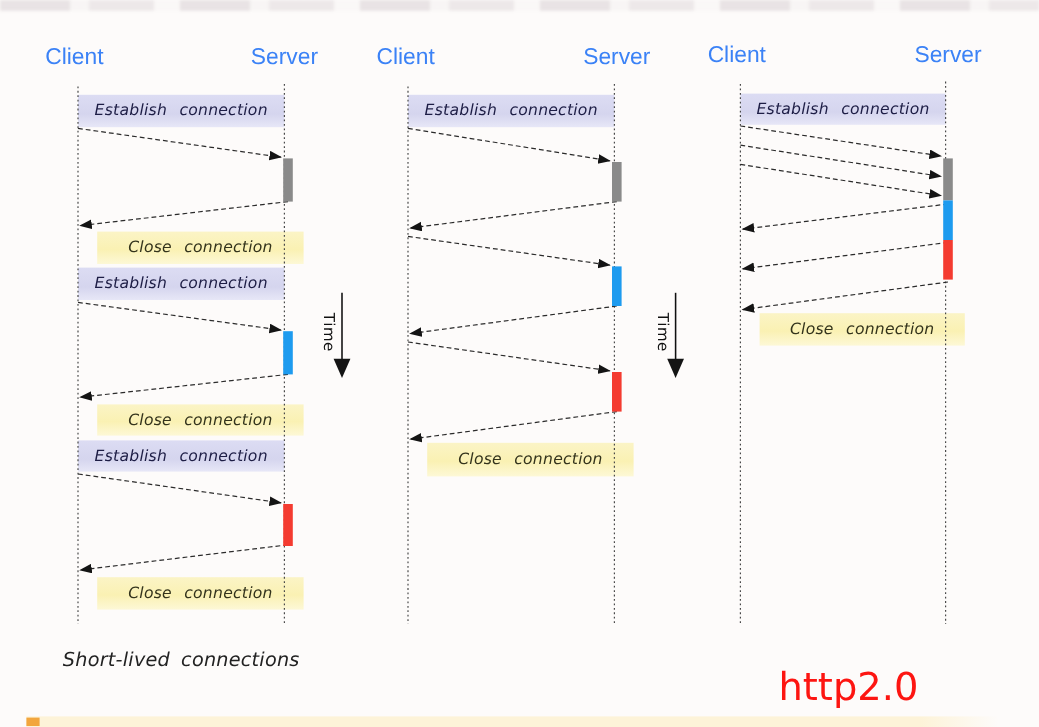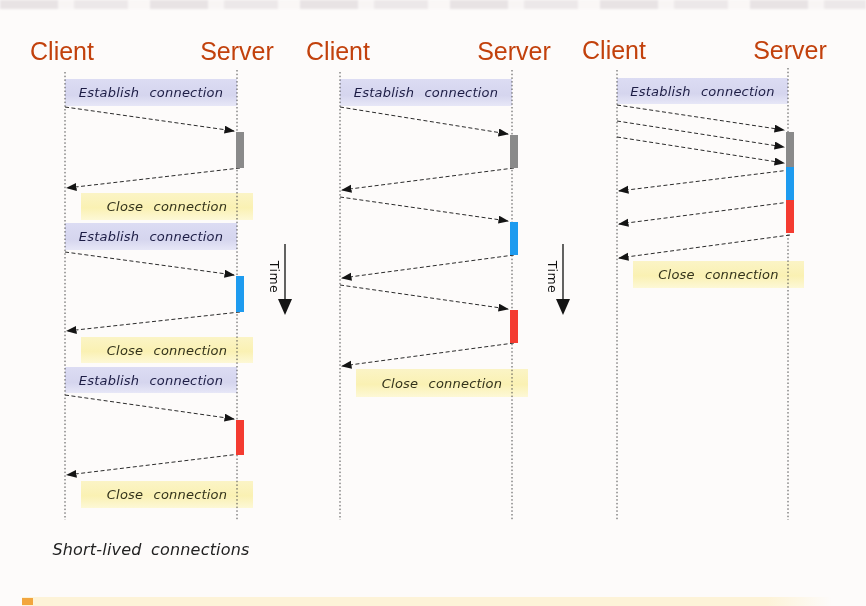--- a/index.html
+++ b/index.html
@@ -9,21 +9,21 @@
   }
   .top-smudge{
     position:absolute;left:0;top:0;width:866px;height:9px;
     background:repeating-linear-gradient(90deg,
       rgba(95,70,88,.13) 0 58px, rgba(95,70,88,.03) 58px 74px,
       rgba(95,70,88,.10) 74px 128px, rgba(95,70,88,.02) 128px 150px);
     filter:blur(1.2px);
   }
   .hdr{
     position:absolute;width:120px;margin-left:-60px;text-align:center;
-    font-size:25px;color:#c2410c;
+    font-size:19px;color:#3b82f6;
     font-family:"Liberation Sans","DejaVu Sans",sans-serif;
   }
   .band{
     position:absolute;display:flex;align-items:center;justify-content:center;
     font-style:italic;font-size:13px;word-spacing:6px;letter-spacing:.2px;
     font-family:"DejaVu Sans",sans-serif;
   }
   .band.est{background:linear-gradient(180deg,#dcdcf3,#d5d5ee 60%,#e7e7f7);color:#1d1d45;text-align:right;}
   .band.close{background:linear-gradient(180deg,#fbf4c6,#faf1b3 55%,#fdf8d6);color:#33331c;margin-left:16px;}
   .caption{
@@ -139,18 +139,19 @@
       <line class="solidline" x1="563" y1="244" x2="563" y2="301"></line>
       <polygon class="ah" points="556,299 570,299 563,315"></polygon>
     </g>
   </svg>
 
   <div class="time-label" style="left:244px;top:269px">Time</div>
   <div class="time-label" style="left:522px;top:269px">Time</div>
 
   <div class="caption" style="left:21px;top:540px">Short-lived connections</div>
 
+  <div class="subtitle" style="left:557px;top:555px">http2.0</div>
 
   <div class="bottom-strip">
     <div class="orange-chip"></div>
   </div>
 
 </div>
 
 </body></html>

